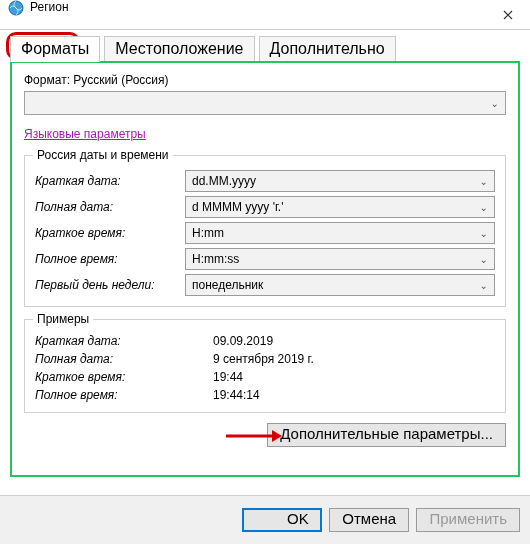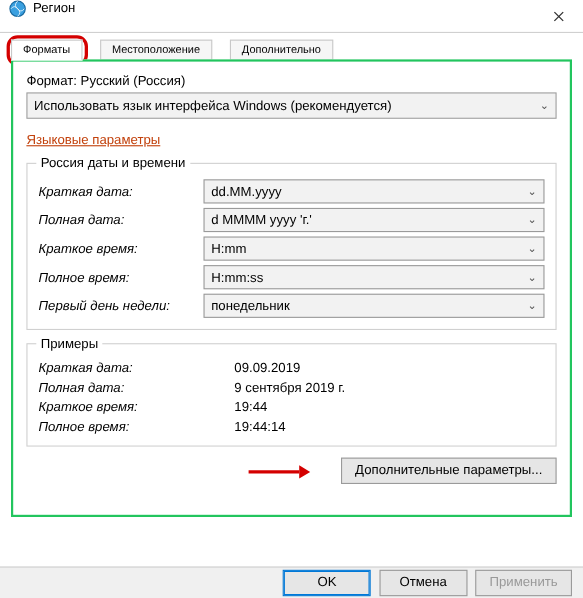--- a/index.html
+++ b/index.html
@@ -33,22 +33,22 @@
   }
   .tabs {
     display: flex;
     position: relative;
     margin-bottom: -1px;
   }
   .tab {
     padding: 3px 10px;
     border: 1px solid #c8c8c8;
     background: #f6f6f6;
-    margin-right: 16px;
-    font-size: 10px;
+    margin-right: 4px;
+    font-size: 16px;
   }
   .tab.active {
     background: #fff;
     border-bottom: 1px solid #fff;
     position: relative;
     z-index: 2;
   }
   .tab-hl {
     position: absolute;
     border: 3px solid #d40000;
@@ -74,21 +74,21 @@
     padding: 0 6px;
     position: relative;
   }
   .dropdown .chev {
     position: absolute;
     right: 6px;
     font-size: 10px;
     color: #555;
   }
   .link {
-    color: #c2410c;
+    color: #a21caf;
     text-decoration: underline;
     display: inline-block;
     margin: 12px 0 8px 0;
     text-align: center;
   }
   .group {
     border: 1px solid #d0d0d0;
     margin-top: 6px;
     padding: 10px 10px 6px 10px;
     position: relative;
@@ -137,44 +137,43 @@
     margin-top: 10px;
     position: relative;
   }
   .btn {
     display: inline-block;
     min-width: 80px;
     height: 24px;
     line-height: 20px;
     border: 1px solid #9a9a9a;
     background: #e6e6e6;
-    text-align: center;
     padding: 0 12px;
     margin-left: 4px;
-    font-size: 12px;
+    font-size: 15px;
     vertical-align: middle;
   }
   .btn.primary {
     border: 1px solid #0078d7;
     box-shadow: inset 0 0 0 1px #0078d7;
   }
   .btn.disabled {
     color: #999;
   }
   .arrow {
     position: absolute;
     left: 200px;
     top: 2px;
     color: #d40000;
     font-size: 22px;
     font-weight: bold;
   }
   .footer {
     border-top: 1px solid #d0d0d0;
-    padding: 2px 10px;
+    padding: 12px 10px;
     text-align: right;
     position: absolute;
     bottom: 0; left: 0; right: 0;
     background: #f0f0f0;
   }
 </style>
 </head>
 <body>
 
 <div class="titlebar">
@@ -197,21 +196,20 @@
   <div class="tabs">
     <div class="tab-hl"></div>
     <div class="tab active">Форматы</div>
     <div class="tab">Местоположение</div>
     <div class="tab">Дополнительно</div>
   </div>
 
   <div class="tabbody">
     <div class="label">Формат: Русский (Россия)</div>
     <div class="dropdown">
-      <span>Использовать язык интерфейса Windows (рекомендуется)</span>
       <span class="chev">⌄</span>
     </div>
 
     <a class="link">Языковые параметры</a>
 
     <div class="group">
       <span class="group-title">Россия даты и времени</span>
 
       <div class="row">
         <div class="k">Краткая дата:</div>

